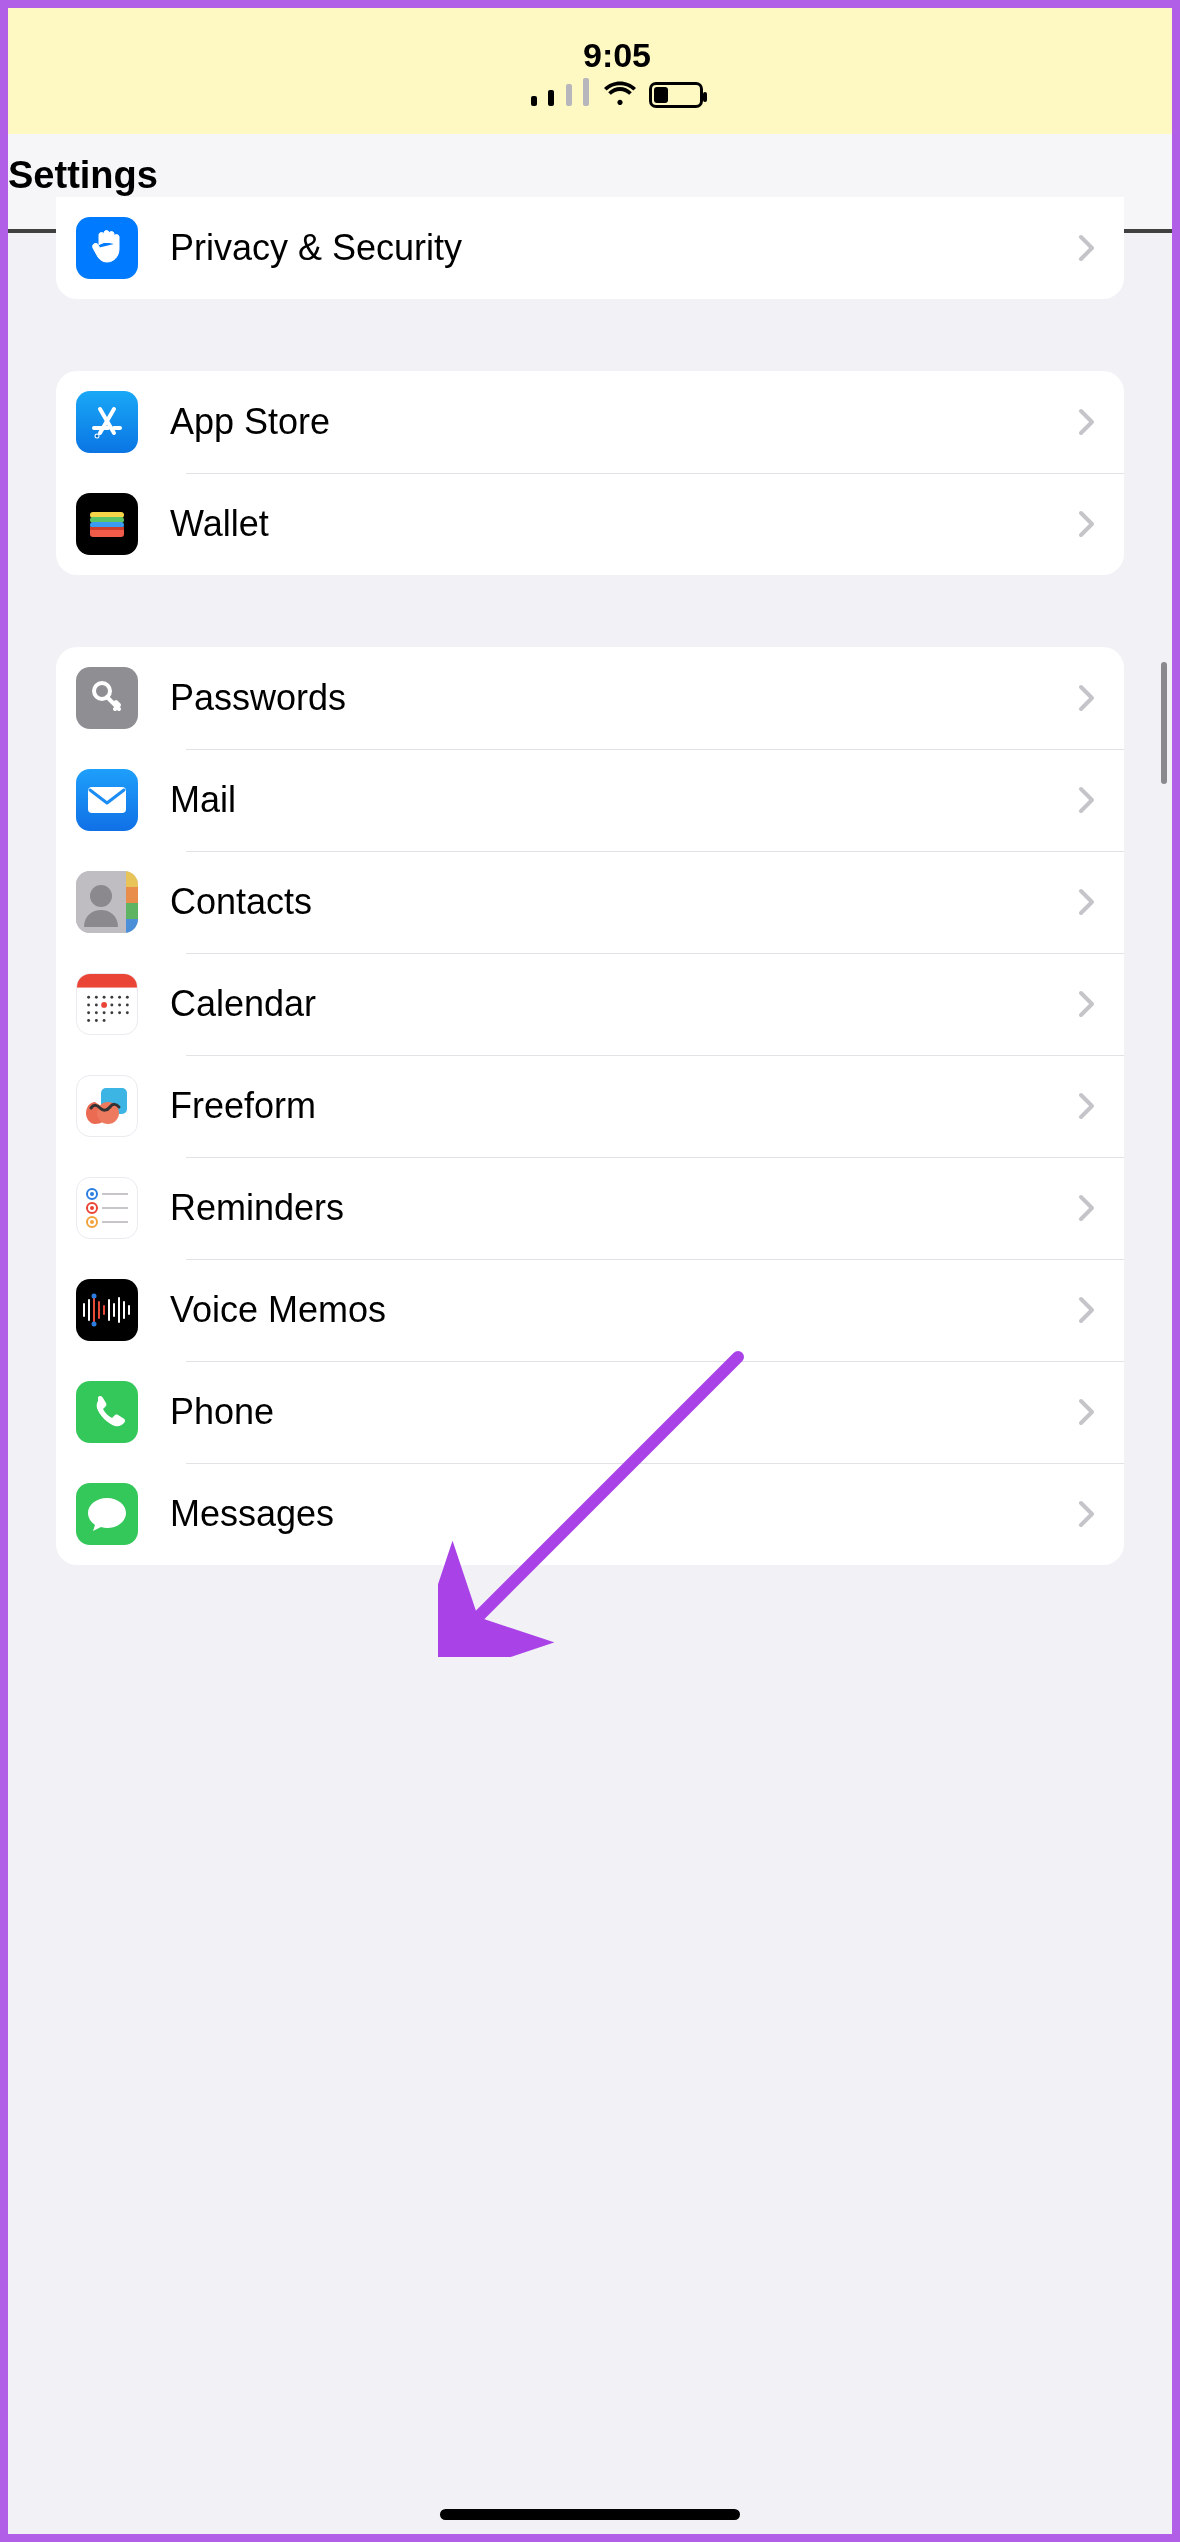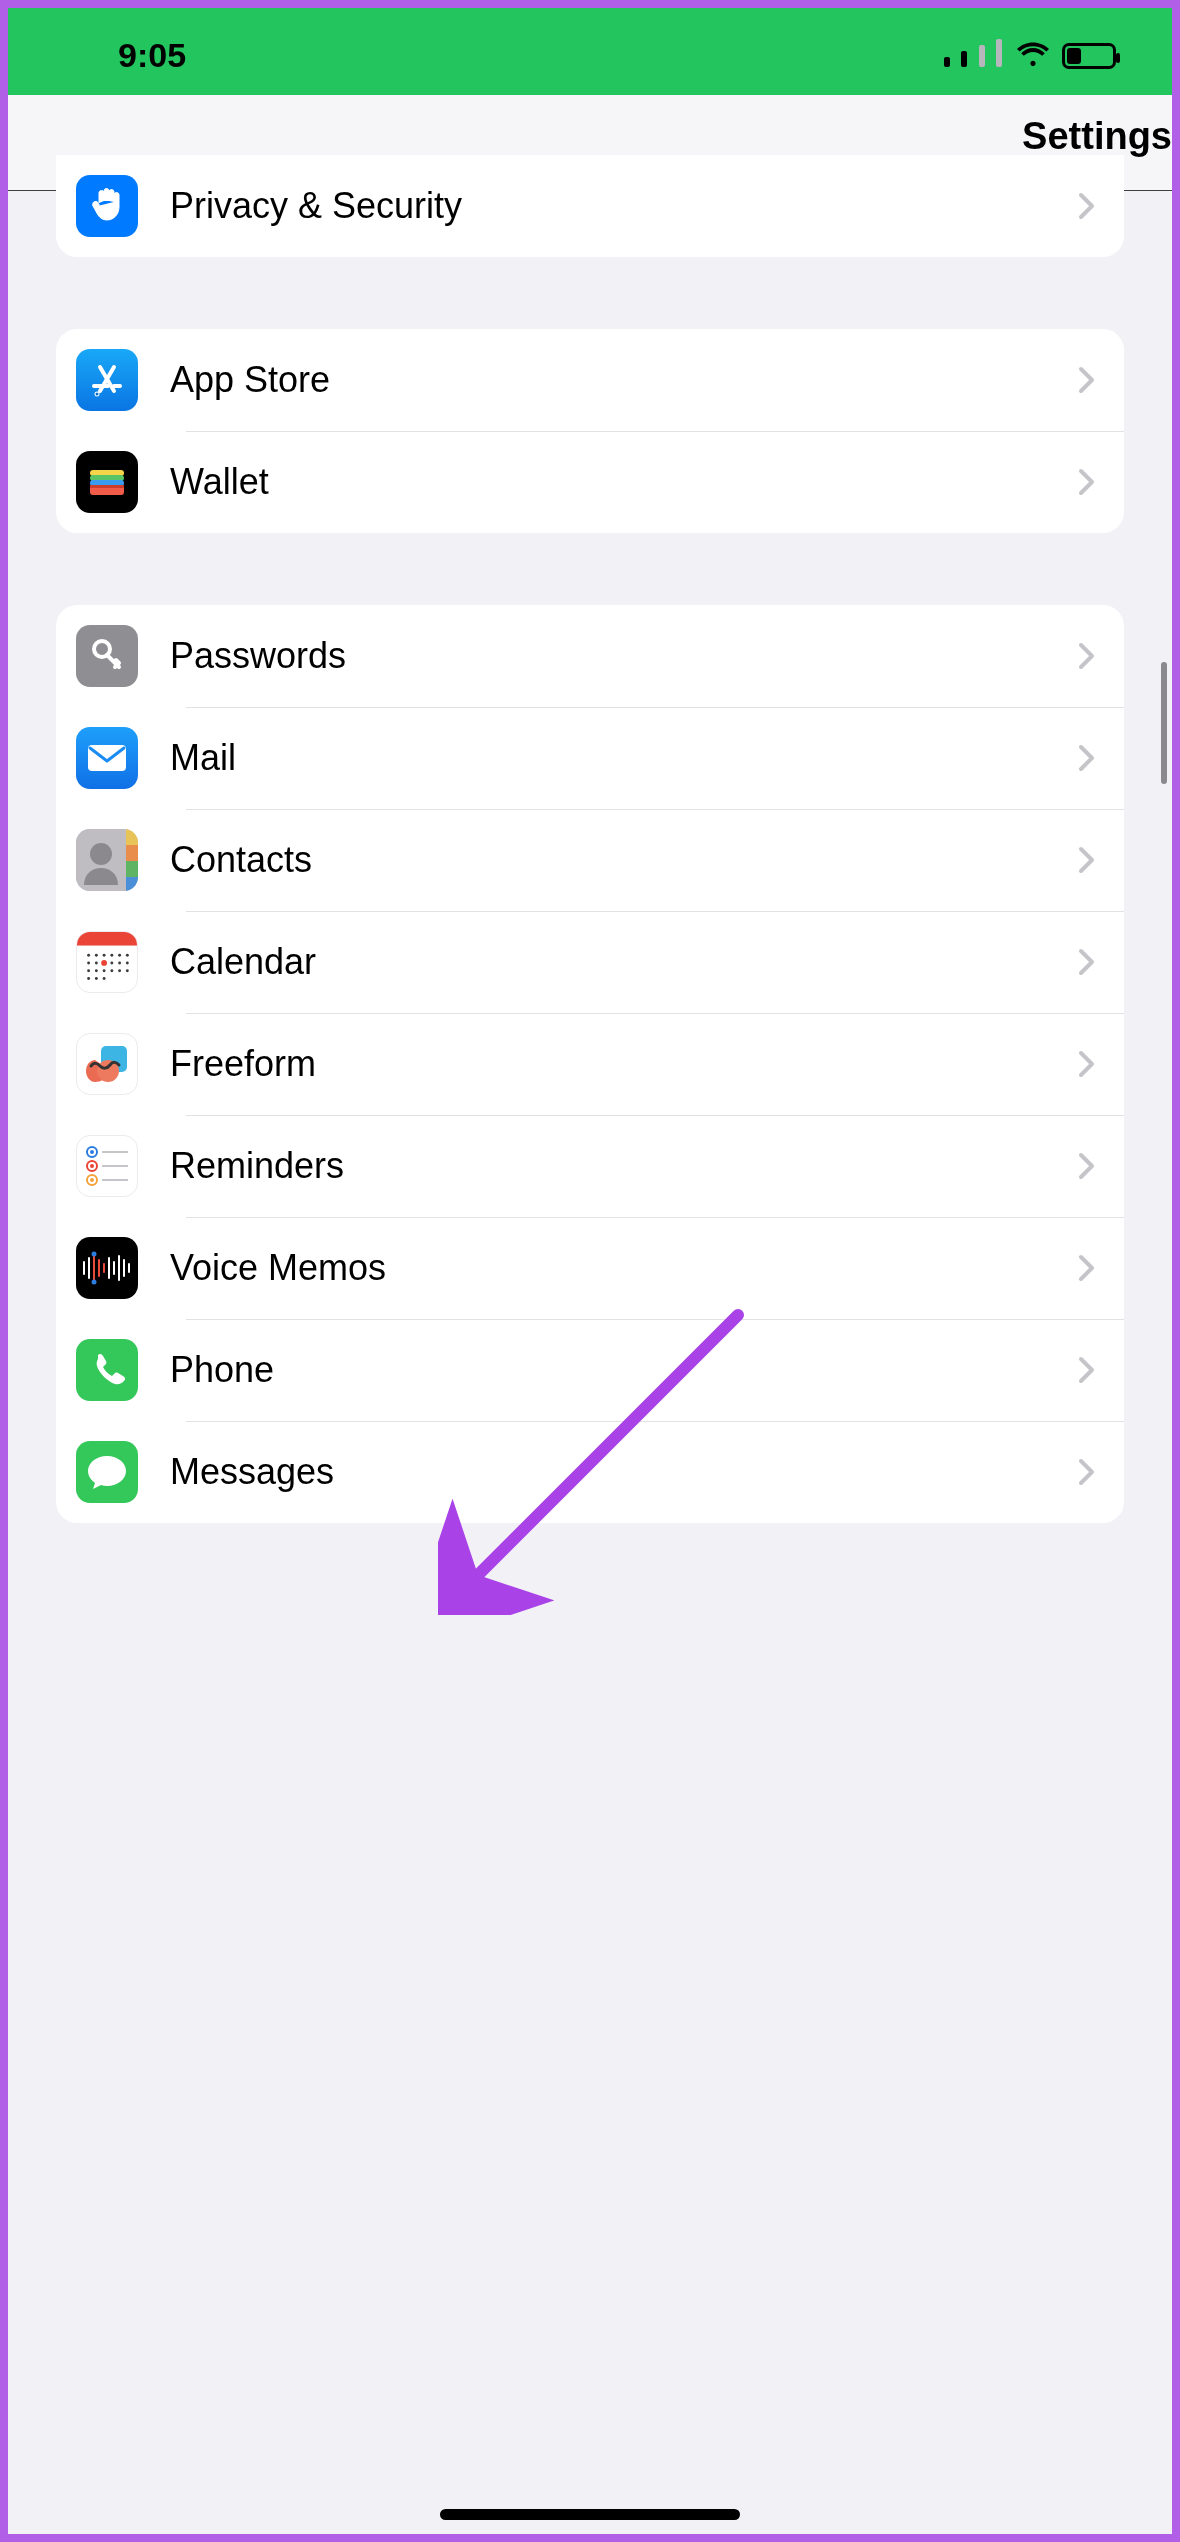--- a/index.html
+++ b/index.html
@@ -24,34 +24,35 @@
       position: relative;
       overflow: hidden;
     }
     .status-bar {
       display: flex;
       justify-content: space-between;
       align-items: center;
       padding: 28px 56px 20px 110px;
       font-size: 34px;
       font-weight: 600;
-      background: #22c55e;
+      background: #fef9c3;
+      flex-direction: column;
     }
     .status-right {
       display: flex;
       align-items: center;
       gap: 12px;
     }
     .header {
-      text-align: right;
+      text-align: left;
       padding: 20px 0 32px;
       font-size: 38px;
       font-weight: 600;
       background: #f6f5f8;
-      border-bottom: 1px solid #404040;
+      border-bottom: 4px solid #404040;
     }
     .content {
       padding: 0 48px;
       position: relative;
     }
     .group {
       background: #fff;
       border-radius: 21px;
       margin-top: 72px;
       overflow: hidden;

